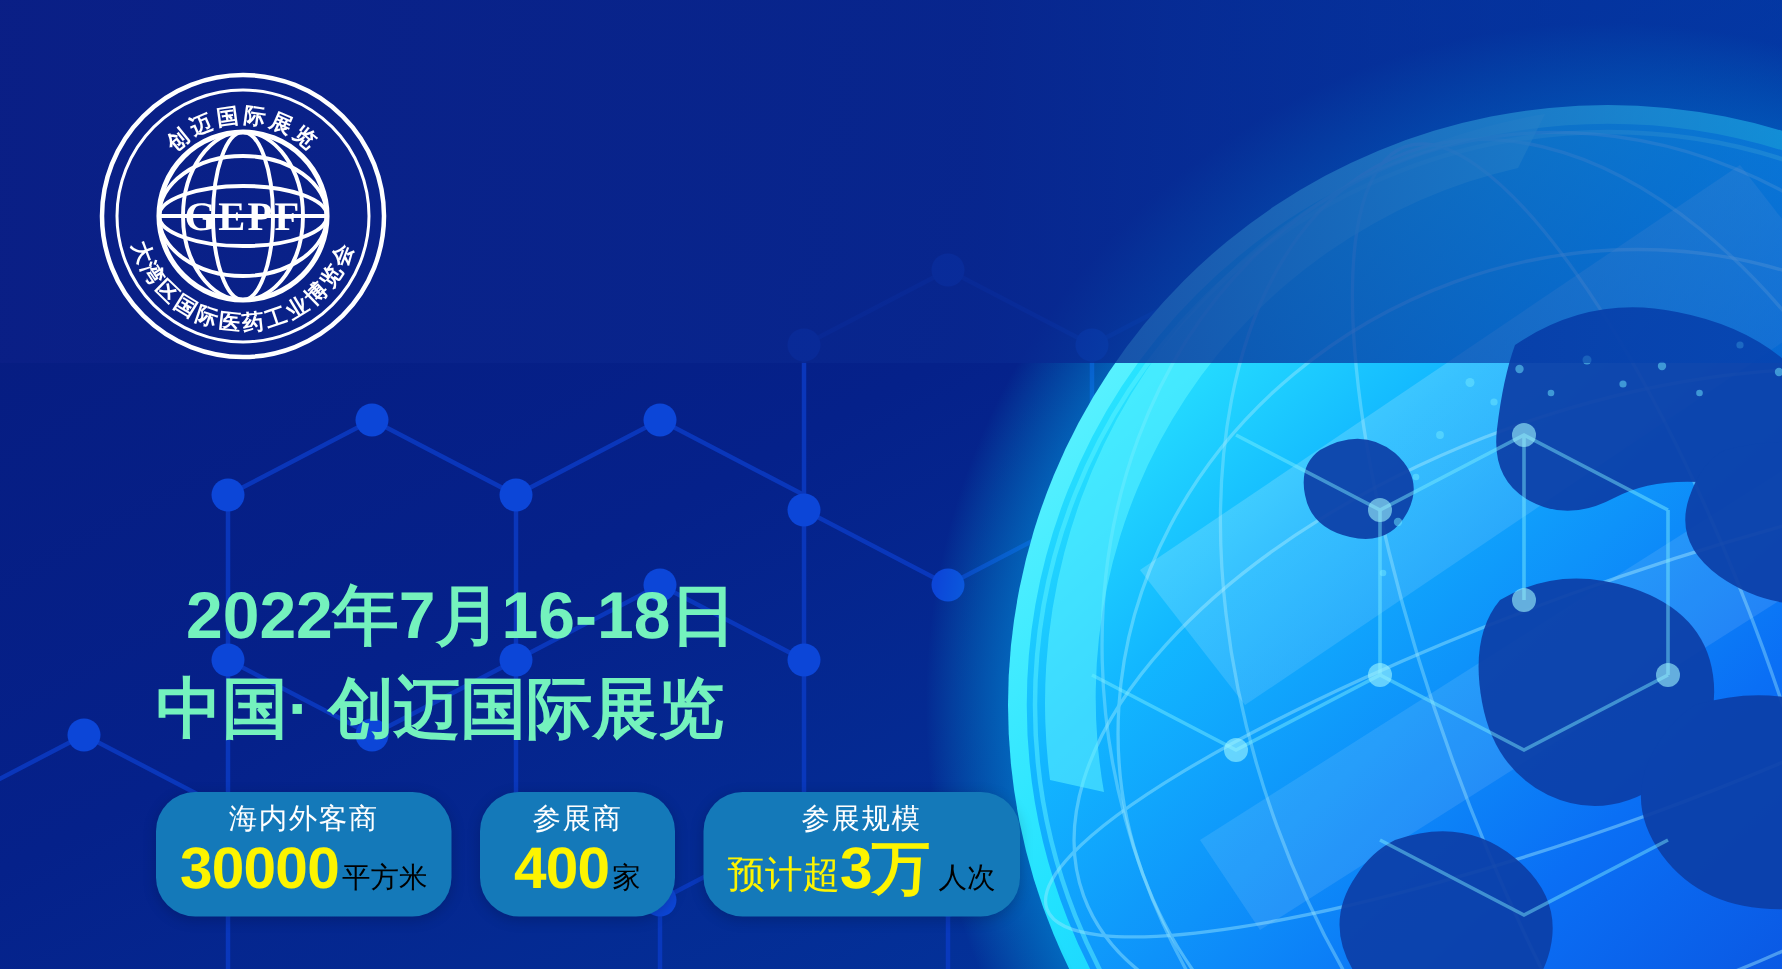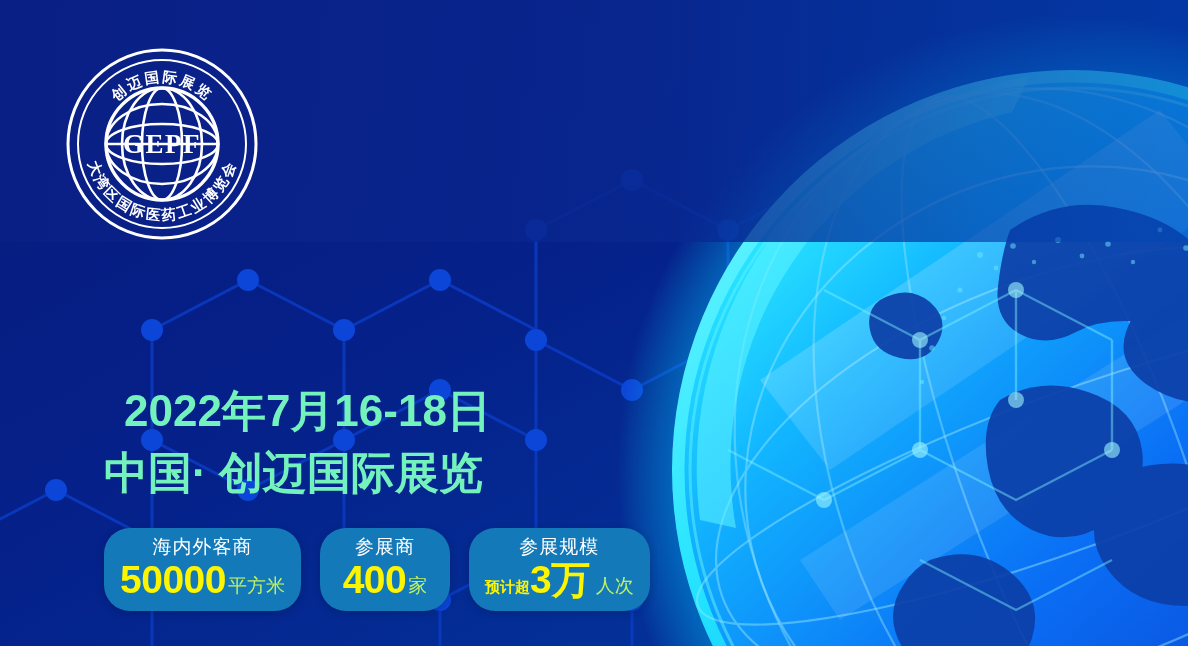--- a/index.html
+++ b/index.html
@@ -116,27 +116,27 @@
   }
   .v-big{
     color:#fdf400;
     font-size:39px;
     font-weight:bold;
     line-height:1.05;
     letter-spacing:-.5px;
   }
   .v-mid{
     color:#fdf400;
-    font-size:15px;
-    font-weight:bold;
+    font-size:25px;
+    font-weight:normal;
     line-height:1.05;
     position:relative; top:-1px;
   }
   .v-unit{
-    color:#bef264;
+    color:#000000;
     font-size:19px;
     line-height:1.05;
     padding-left:2px;
     position:relative; top:-1px;
   }
   .v-unit.sp{ padding-left:6px;text-align:right; }
 </style>
 </head>
 <body>
 
@@ -345,21 +345,21 @@
   <div class="info">
     <div class="date">2022年7月16-18日</div>
     <div class="place">中国· 创迈国际展览</div>
   </div>
 
   <div class="stats">
 
     <div class="pill">
       <div class="pill-label">海内外客商</div>
       <div class="pill-value">
-        <span class="v-big">50000</span>
+        <span class="v-big">30000</span>
         <span class="v-unit">平方米</span>
       </div>
     </div>
 
     <div class="pill">
       <div class="pill-label">参展商</div>
       <div class="pill-value">
         <span class="v-big">400</span>
         <span class="v-unit">家</span>
       </div>

